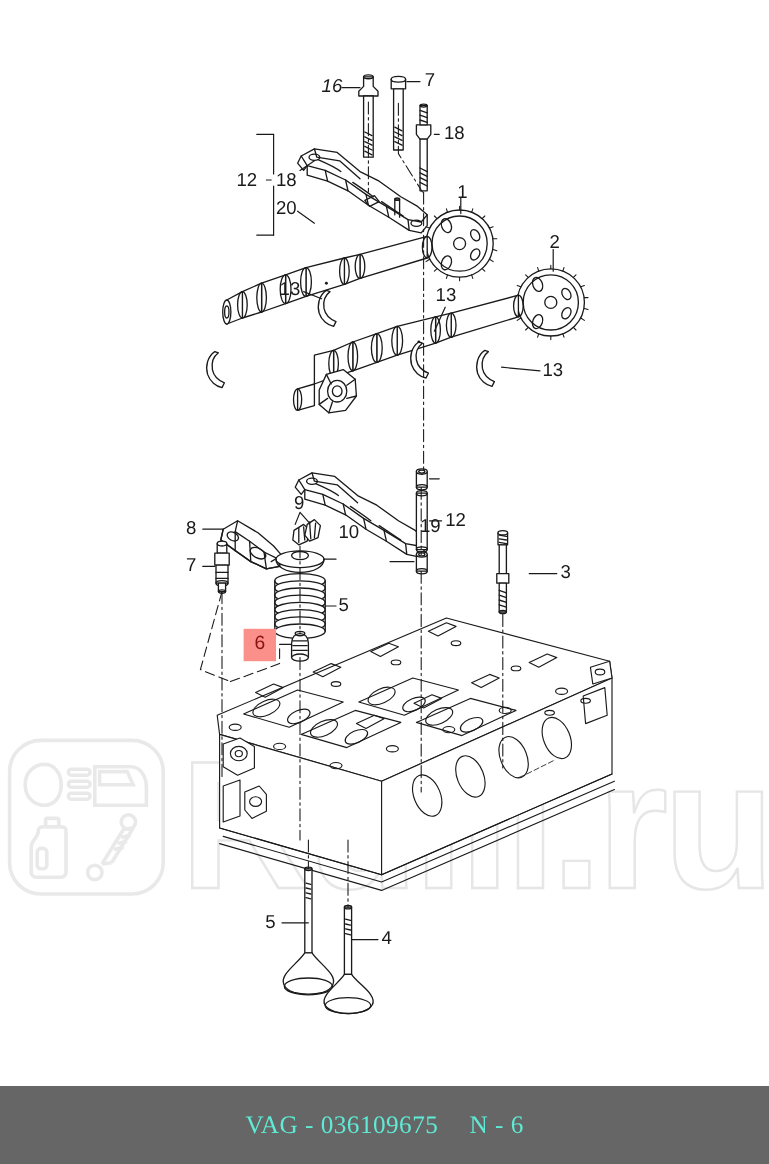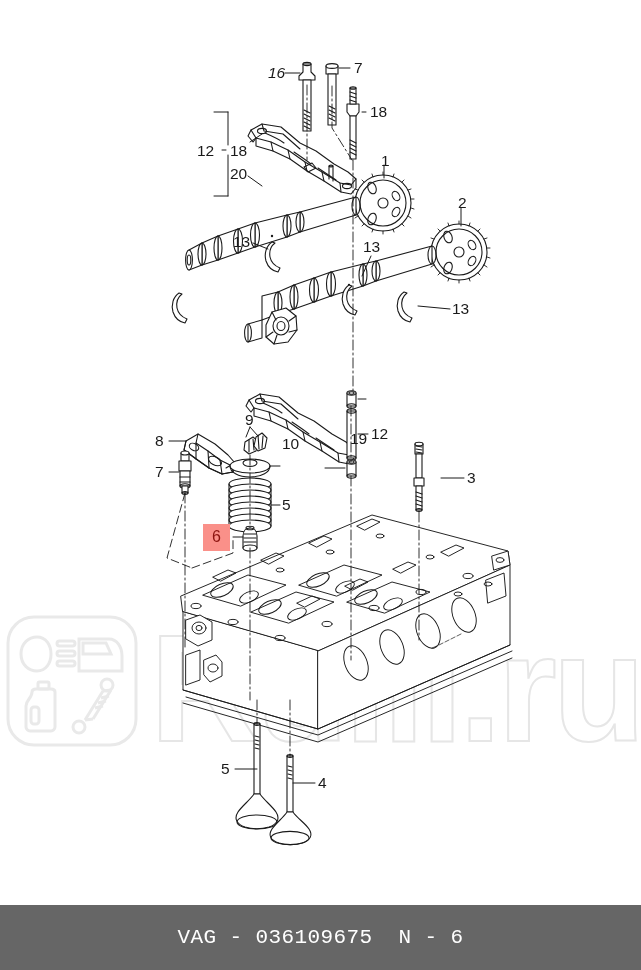--- a/index.html
+++ b/index.html
@@ -19,22 +19,22 @@
   .draw{position:absolute;left:0;top:0;}
 
   
   .callout{position:absolute;font-family:"Liberation Sans",sans-serif;
            font-size:15.5px;color:#1a1a1a;line-height:1;white-space:nowrap;}
   .callout.hl{background:#fa9089;color:#8c1410;padding:5px 9px 6px 9px;font-size:16px;}
 
   
   #footer{position:absolute;left:0;top:905px;width:641px;height:65px;background:#666666;
           display:flex;align-items:center;justify-content:center;}
-  #footer .ftxt{color:#ffffff;font-size:21px;letter-spacing:.4px;
-                font-family:Liberation Mono, monospace;}
+  #footer .ftxt{color:#5eead4;font-size:21px;letter-spacing:.4px;
+                font-family:Liberation Serif, serif;}
   #footer .fgap{display:inline-block;width:26px;}
 </style>
 </head>
 <body>
 
 <div id="stage">
 
   <div class="wm-layer">
     <div class="wm-text">Rulli.ru</div>
 

